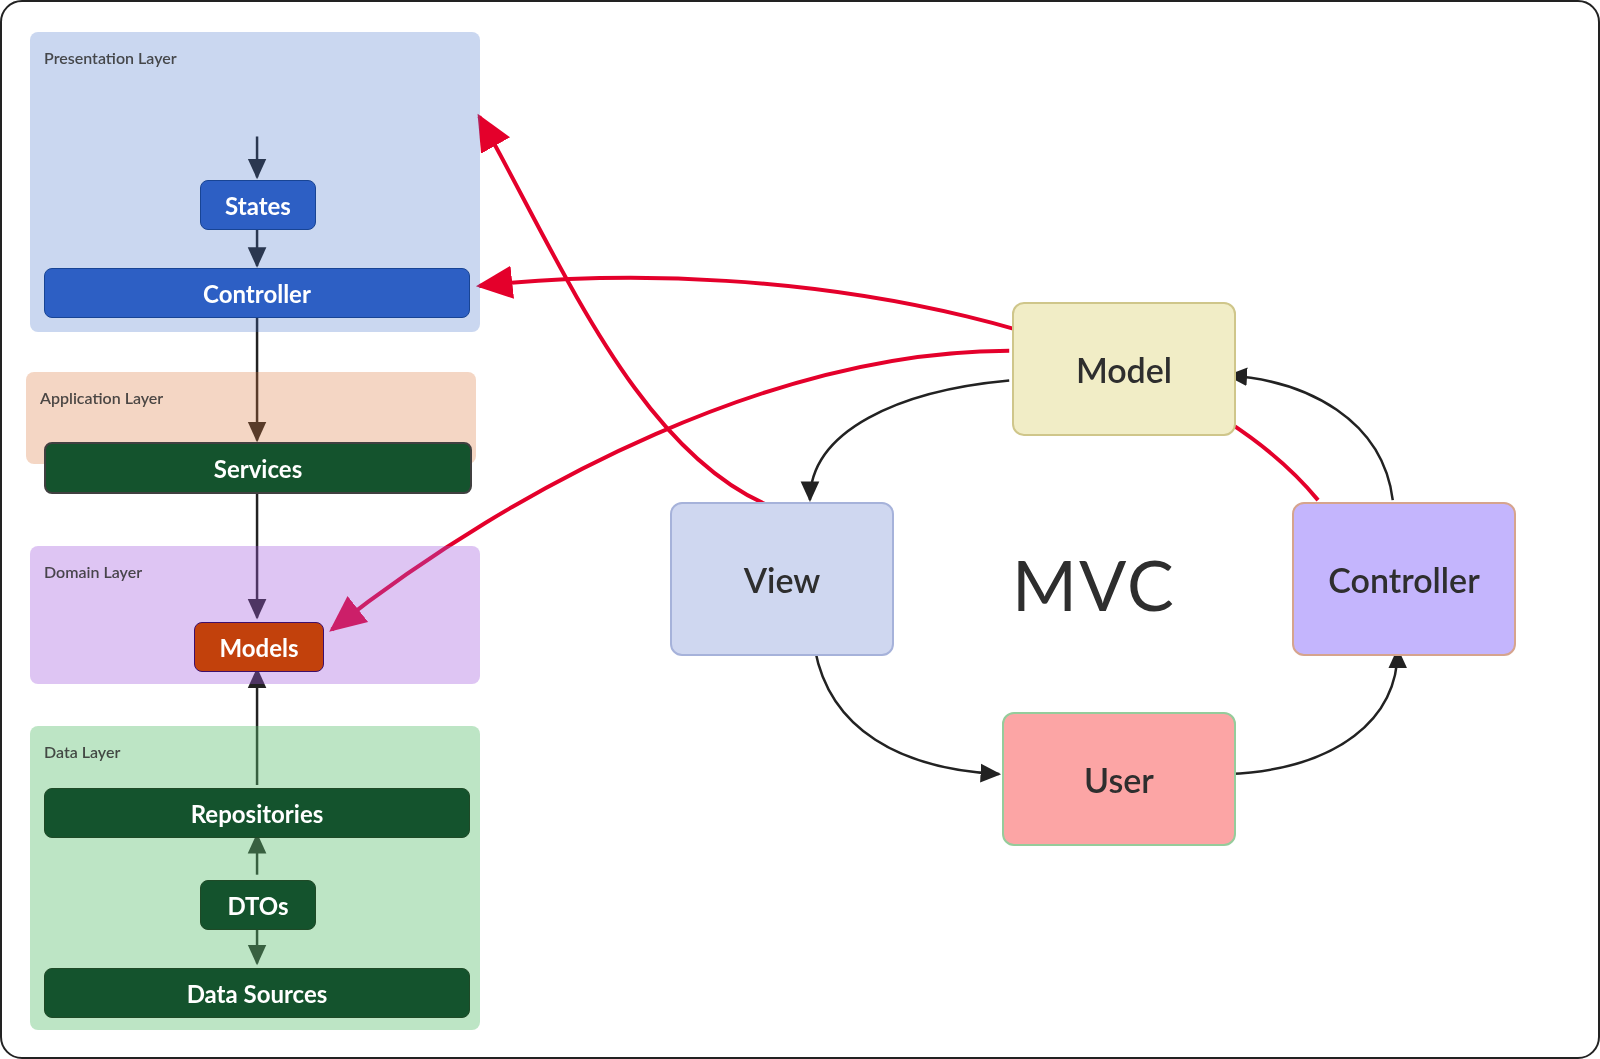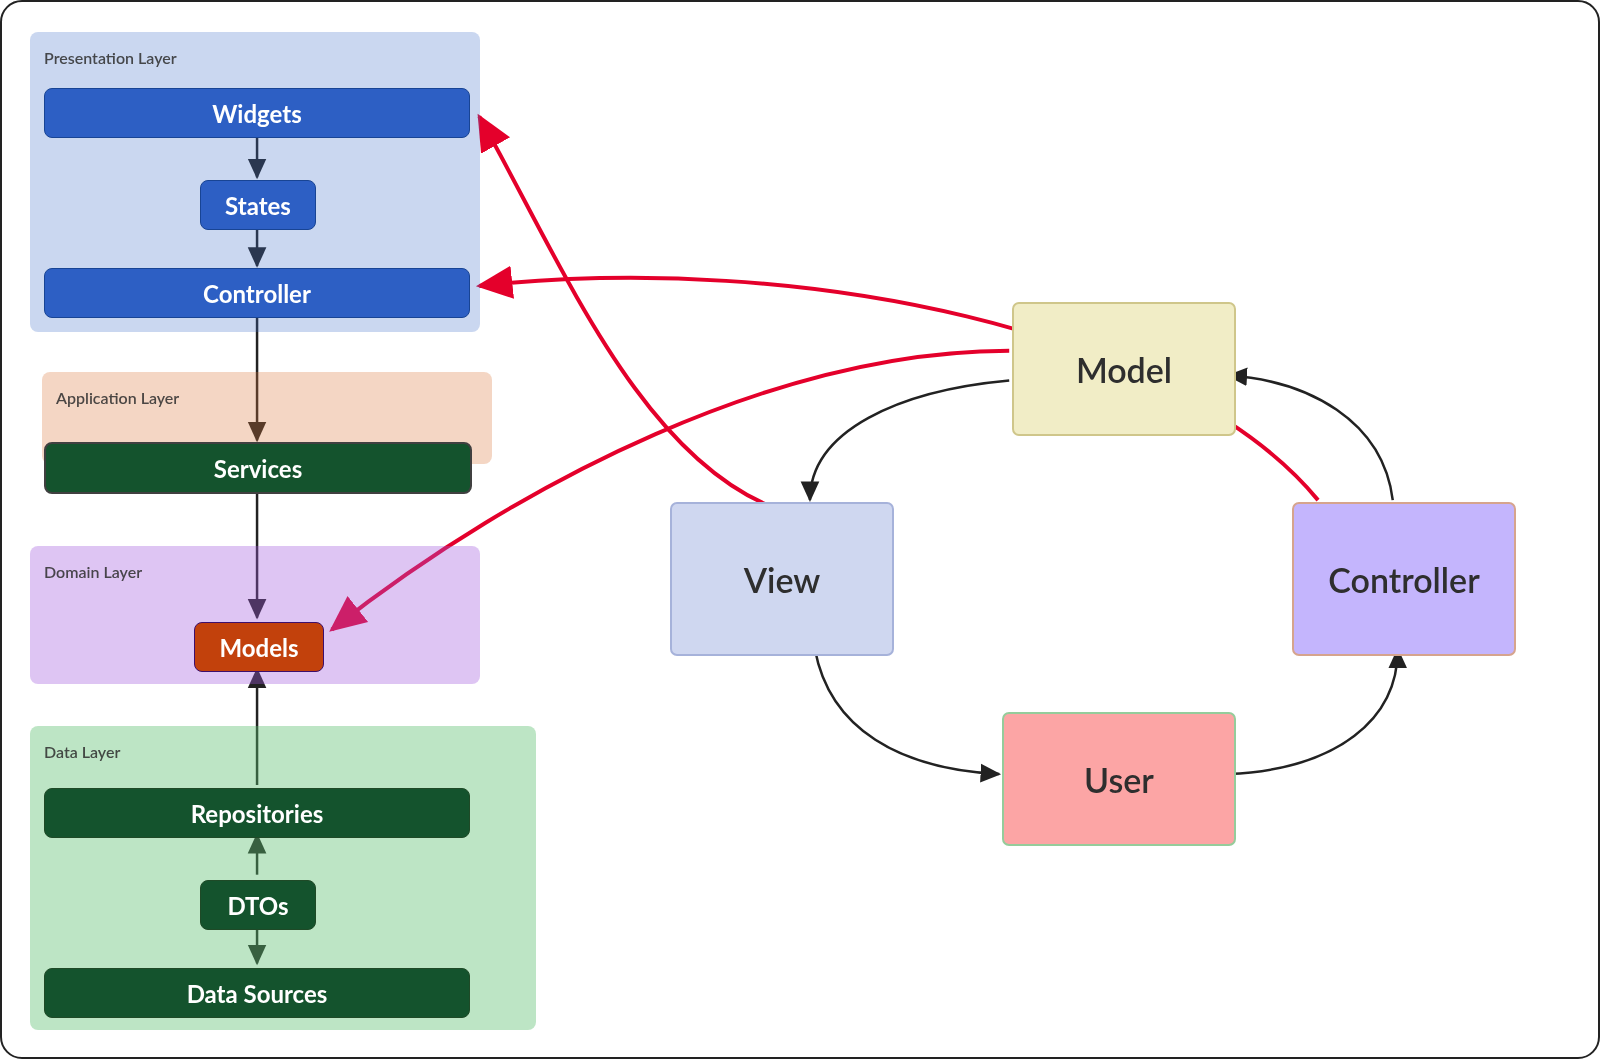--- a/index.html
+++ b/index.html
@@ -1,21 +1,21 @@
 <!DOCTYPE html>
 <html><head>
 <meta charset="utf-8">
 <style>
   html,body{margin:0;padding:0;background:#fff;font-family:"Lato","Segoe UI",Arial,sans-serif;color:#2e2e2e}
   .stage{position:relative;width:1600px;height:1059px;border:2px solid #222;border-radius:22px;box-sizing:border-box}
   svg.wires{position:absolute;inset:0;width:100%;height:100%;pointer-events:none}
   .layer{position:absolute;border-radius:8px;box-sizing:border-box;padding:16px 14px 18px}
   .layer-title{font-size:16px;font-weight:600;opacity:.85}
   .box{position:absolute;display:flex;align-items:center;justify-content:center;border-radius:8px;font-weight:700;font-size:24px;color:#fff}
-  .big{position:absolute;display:flex;align-items:center;justify-content:center;border-radius:7px;font-weight:600;font-size:34px;color:#2e2e2e;border:2px solid rgba(0,0,0,.25)}
+  .big{position:absolute;display:flex;align-items:center;justify-content:center;border-radius:12px;font-weight:600;font-size:34px;color:#2e2e2e;border:2px solid rgba(0,0,0,.25)}
   .mvc-label{position:absolute;font-size:70px;font-weight:400;color:#2e2e2e;letter-spacing:2px}
   
   .l-pres{background:rgba(64,110,200,.28)}
   .l-app{background:rgba(220,120,60,.30)}
   .l-dom{background:rgba(160,90,220,.35)}
   .l-data{background:rgba(90,190,110,.40)}
   
   .b-blue{background:#2d5fc4;border:1px solid #184494}
   .b-orange{background:#14532d;border:2px solid #404040}
   .b-purple{background:#c2410c;border:1px solid #3d0f6c}
@@ -70,39 +70,39 @@
 
       <path d="M 1320,500 C 1180,330 800,250 478,285"></path>
 
       <path d="M 1010,350 C 780,350 520,480 330,630"></path>
     </g>
   </svg>
 
   <div class="layer l-pres" style="left:28px;top:30px;width:450px;height:300px">
     <div class="layer-title">Presentation Layer</div>
   </div>
-  <div class="box b-blue" style="left:42px;top:86px;width:424px;height:48px">Widgets</div>
   <div class="box b-blue" style="left:198px;top:178px;width:114px;height:48px">States</div>
   <div class="box b-blue" style="left:42px;top:266px;width:424px;height:48px">Controller</div>
 
-  <div class="layer l-app" style="left:40px;top:370px;width:450px;height:92px">
+  <div class="layer l-app" style="left:24px;top:370px;width:450px;height:92px">
     <div class="layer-title">Application Layer</div>
   </div>
   <div class="box b-orange" style="left:42px;top:440px;width:424px;height:48px">Services</div>
 
   <div class="layer l-dom" style="left:28px;top:544px;width:450px;height:138px">
     <div class="layer-title">Domain Layer</div>
   </div>
   <div class="box b-purple" style="left:192px;top:620px;width:128px;height:48px">Models</div>
 
-  <div class="layer l-data" style="left:28px;top:724px;width:506px;height:304px">
+  <div class="layer l-data" style="left:28px;top:724px;width:450px;height:304px">
     <div class="layer-title">Data Layer</div>
   </div>
   <div class="box b-green" style="left:42px;top:786px;width:424px;height:48px">Repositories</div>
   <div class="box b-green" style="left:198px;top:878px;width:114px;height:48px">DTOs</div>
   <div class="box b-green" style="left:42px;top:966px;width:424px;height:48px">Data Sources</div>
 
   <div class="big m-model" style="left:1010px;top:300px;width:220px;height:130px">Model</div>
   <div class="big m-view" style="left:668px; top:500px;width:220px;height:150px">View</div>
   <div class="big m-ctrl" style="left:1290px;top:500px;width:220px;height:150px">Controller</div>
   <div class="big m-user" style="left:1000px;top:710px;width:230px;height:130px">User</div>
+  <div class="mvc-label" style="left:1010px;top:540px">MVC</div>
 
 </div>
 
 </body></html>

